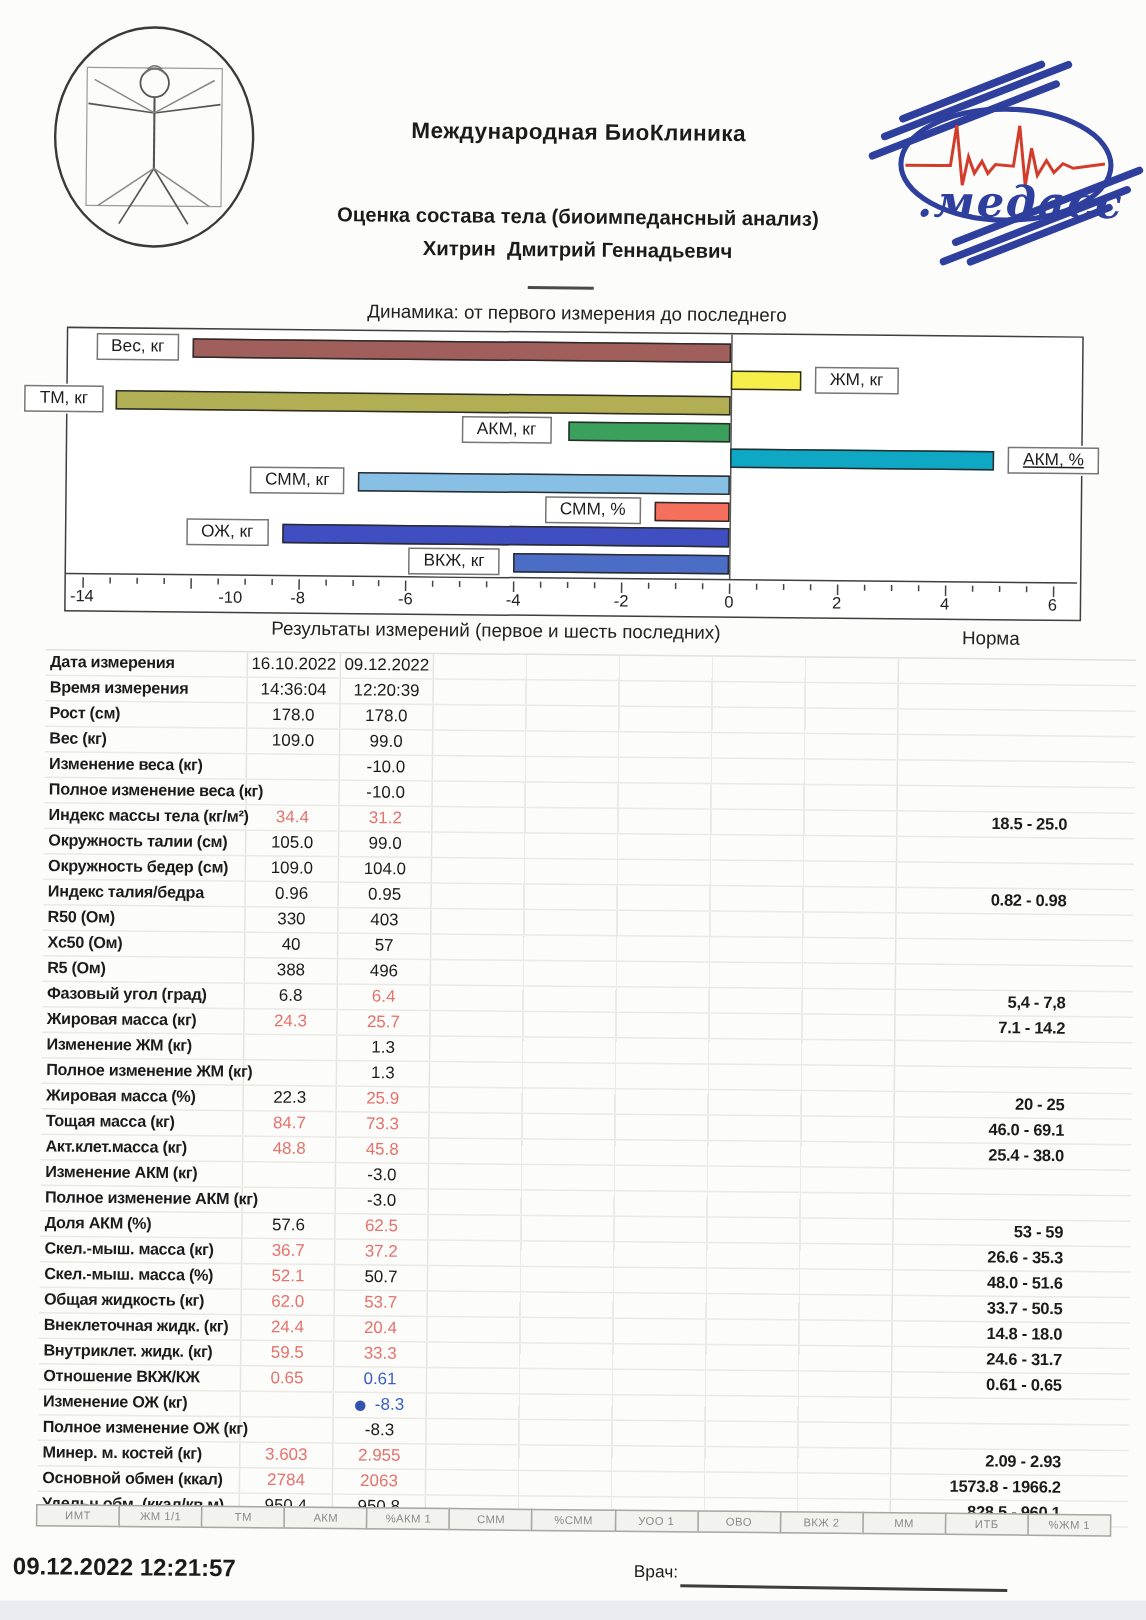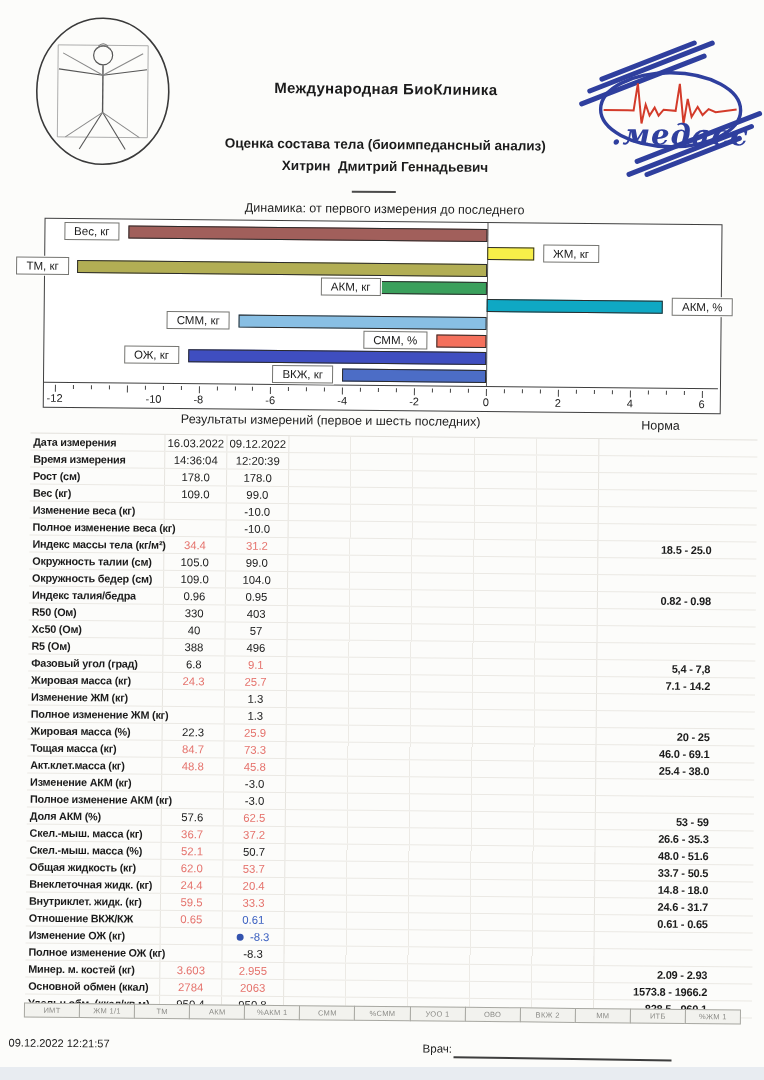--- a/index.html
+++ b/index.html
@@ -53,21 +53,21 @@
 .blue{color:#3a5fc0}
 .dot{display:inline-block;width:7px;height:7px;border-radius:50%;background:#3453ae;margin-right:6px}
 
 
 #tabs{position:absolute;top:1006px;left:30px;width:716px;display:flex}
 .tab{flex:1;height:15px;border:1px solid #a8a8a2;background:#f2f2ee;margin-left:-1px;
      font-size:7.5px;color:#8b8b87;display:flex;align-items:center;justify-content:center;
      letter-spacing:.3px;white-space:nowrap}
 
 
-.stamp{position:absolute;left:14px;top:1040px;font-size:11px;font-weight:400}
+.stamp{position:absolute;left:14px;top:1040px;font-size:16px;font-weight:700}
 .doctor{position:absolute;left:428px;top:1042px;font-size:11.5px}
 .docline{position:absolute;left:459px;top:1056px;width:218px;height:1.5px;background:#3d3d3d;
          transform:rotate(.3deg)}
 .scanband{position:absolute;left:0;bottom:0;width:764px;height:13px;background:#e8ecf1}
 </style>
 </head>
 <body>
 
 <div class="sheet">
 
@@ -110,35 +110,35 @@
   <div class="chart-box">
     <div id="plot">
         <div class="zeroline" style="left: 442.144px;"></div>
         <div class="bar" style="top: 6px; left: 82.6773px; width: 359.467px; background: rgb(161, 95, 91);"></div>
         <div class="barlabel" style="top: 3px; left: 18.6773px;">Вес, кг</div>
         <div class="bar" style="top: 23.6px; left: 442.144px; width: 46.7307px; background: rgb(247, 239, 73);"></div>
         <div class="barlabel" style="top: 20.6px; left: 497.875px;">ЖМ, кг</div>
         <div class="bar" style="top: 41.2px; left: 32.352px; width: 409.792px; background: rgb(178, 174, 84);"></div>
         <div class="barlabel" style="top: 38.2px; left: -28.648px;">ТМ, кг</div>
         <div class="bar" style="top: 58.8px; left: 334.304px; width: 107.84px; background: rgb(58, 160, 92);"></div>
-        <div class="barlabel" style="top: 55.8px; left: 276px;">АКМ, кг</div>
+        <div class="barlabel" style="top: 55.8px; left: 263px;">АКМ, кг</div>
         <div class="bar" style="top: 76.4px; left: 442.144px; width: 176.139px; background: rgb(15, 168, 196);"></div>
-        <div class="barlabel" style="top: 73.4px; left: 627.283px;">АКМ, %</div>
+        <div class="barlabel" style="top: 73.4px; left: 627.283px; text-decoration: underline;">АКМ, %</div>
         <div class="bar" style="top: 94px; left: 194.112px; width: 248.032px; background: rgb(136, 191, 228);"></div>
         <div class="barlabel" style="top: 91px; left: 122.112px;">СММ, кг</div>
         <div class="bar" style="top: 111.6px; left: 391.819px; width: 50.3253px; background: rgb(244, 112, 92);"></div>
         <div class="barlabel" style="top: 108.6px; left: 318.819px;">СММ, %</div>
         <div class="bar" style="top: 129.2px; left: 143.787px; width: 298.357px; background: rgb(63, 78, 192);"></div>
         <div class="barlabel" style="top: 126.2px; left: 79.7867px;">ОЖ, кг</div>
         <div class="bar" style="top: 146.8px; left: 298.357px; width: 143.787px; background: rgb(76, 109, 198);"></div>
         <div class="barlabel" style="top: 143.8px; left: 228.357px;">ВКЖ, кг</div>
       </div>
     <div id="axis">
         <div class="tick" style="left: 10.784px; height: 7px;"></div>
-        <div class="ticklabel" style="left: 10.784px;">-12</div>
+        <div class="ticklabel" style="left: 10.784px;">-14</div>
         <div class="tick" style="left: 28.7573px; height: 4px;"></div>
         <div class="tick" style="left: 46.7307px; height: 4px;"></div>
         <div class="tick" style="left: 64.704px; height: 4px;"></div>
         <div class="tick" style="left: 82.6773px; height: 7px;"></div>
         <div class="ticklabel" style="left: 82.6773px; margin-left: 12px;">-10</div>
         <div class="tick" style="left: 100.651px; height: 4px;"></div>
         <div class="tick" style="left: 118.624px; height: 4px;"></div>
         <div class="tick" style="left: 136.597px; height: 4px;"></div>
         <div class="tick" style="left: 154.571px; height: 7px;"></div>
         <div class="ticklabel" style="left: 154.571px;">-8</div>
@@ -178,21 +178,21 @@
         <div class="tick" style="left: 657.824px; height: 7px;"></div>
         <div class="ticklabel" style="left: 657.824px;">6</div>
       </div>
   </div>
 
   <div class="res-caption">Результаты измерений (первое и шесть последних)</div>
   <div class="res-norm-h">Норма</div>
   <div id="rows">
       <div class="trow">
         <div class="tlabel">Дата измерения</div>
-        <div class="tval">16.03.2022</div>
+        <div class="tval">16.10.2022</div>
         <div class="tval">09.12.2022</div>
         <div class="tfill"></div>
         <div class="tnorm"></div>
       </div>
       <div class="trow">
         <div class="tlabel">Время измерения</div>
         <div class="tval">14:36:04</div>
         <div class="tval">12:20:39</div>
         <div class="tfill"></div>
         <div class="tnorm"></div>
@@ -270,21 +270,21 @@
       <div class="trow">
         <div class="tlabel">R5 (Ом)</div>
         <div class="tval">388</div>
         <div class="tval">496</div>
         <div class="tfill"></div>
         <div class="tnorm"></div>
       </div>
       <div class="trow">
         <div class="tlabel">Фазовый угол (град)</div>
         <div class="tval">6.8</div>
-        <div class="tval red">9.1</div>
+        <div class="tval red">6.4</div>
         <div class="tfill"></div>
         <div class="tnorm">5,4 - 7,8</div>
       </div>
       <div class="trow">
         <div class="tlabel">Жировая масса (кг)</div>
         <div class="tval red">24.3</div>
         <div class="tval red">25.7</div>
         <div class="tfill"></div>
         <div class="tnorm">7.1 - 14.2</div>
       </div>

